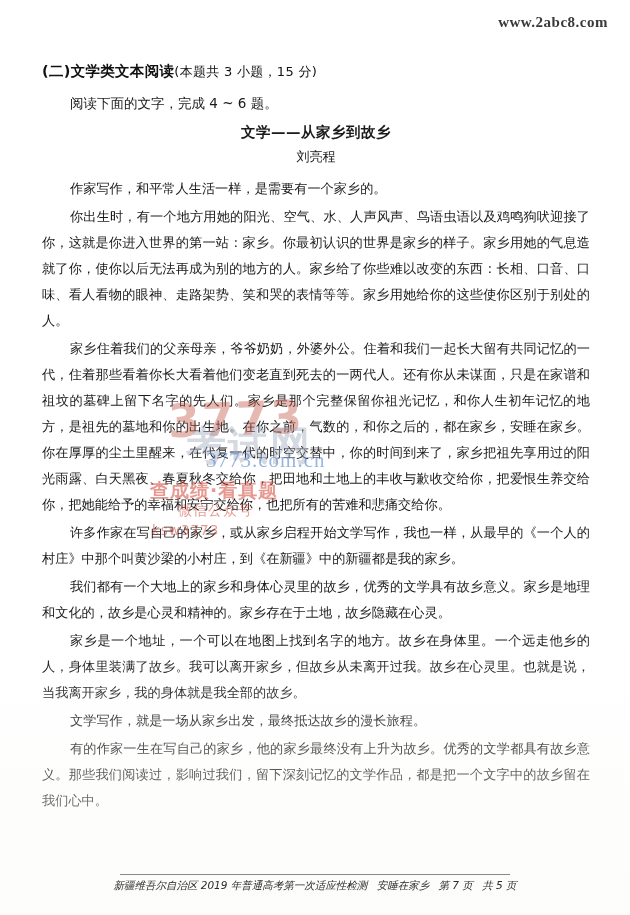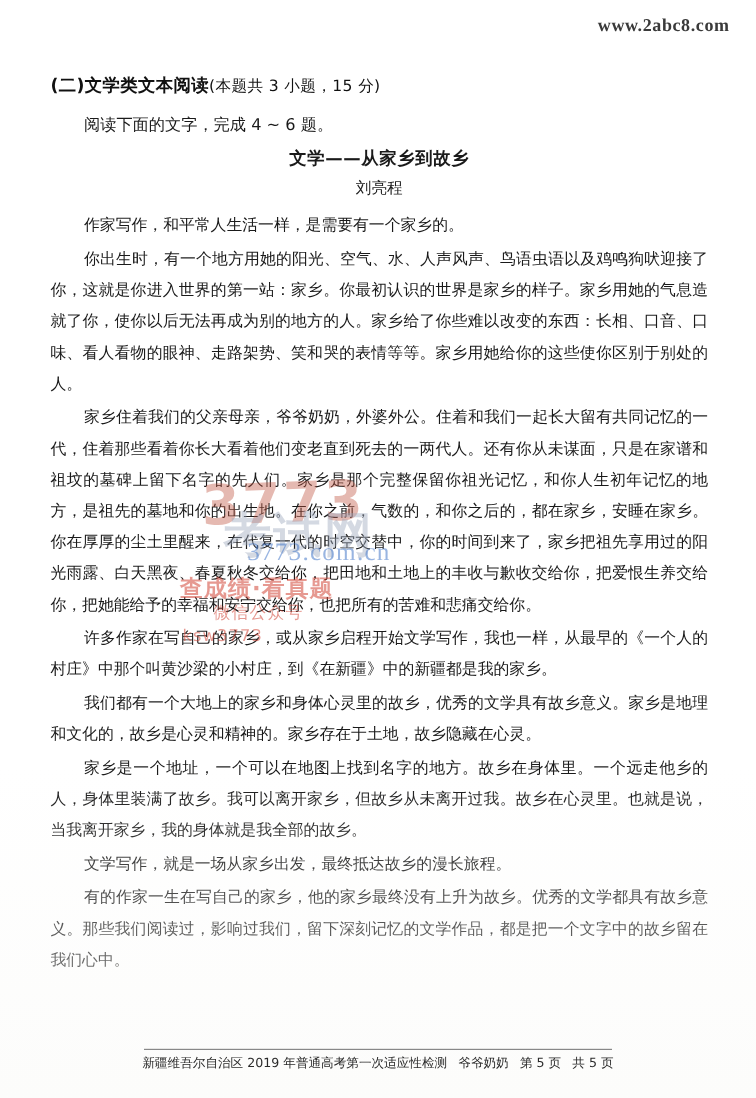--- a/index.html
+++ b/index.html
@@ -77,21 +77,21 @@
   }
   .footer {
     position: absolute;
     left: 0;
     right: 0;
     bottom: 22px;
     text-align: center;
     font-size: 10.5px;
     color: #2a2a2a;
   }
-  .footer span { margin: 0 3px; }
+  .footer span { margin: 0 3px; font-style: italic; }
   .footer-rule {
     position: absolute;
     left: 120px;
     right: 120px;
     bottom: 40px;
     border-top: 1px solid #888;
   }
 
   
   .wm {
@@ -188,18 +188,18 @@
   <div class="wm wm-url">3773.com.cn</div>
   <div class="wm wm-red1">查成绩·看真题</div>
   <div class="wm wm-red2">微信公众号</div>
   <div class="wm wm-red3">ksw3773</div>
 
   <div class="scan-tint"></div>
 
   <div class="footer-rule"></div>
   <div class="footer">
     <span>新疆维吾尔自治区 2019 年普通高考第一次适应性检测</span>
-    <span>爷爷奶奶</span>
-    <span>第 5 页</span>
+    <span>安睡在家乡</span>
+    <span>第 7 页</span>
     <span>共 5 页</span>
   </div>
 
 </div>
 
 </body></html>

